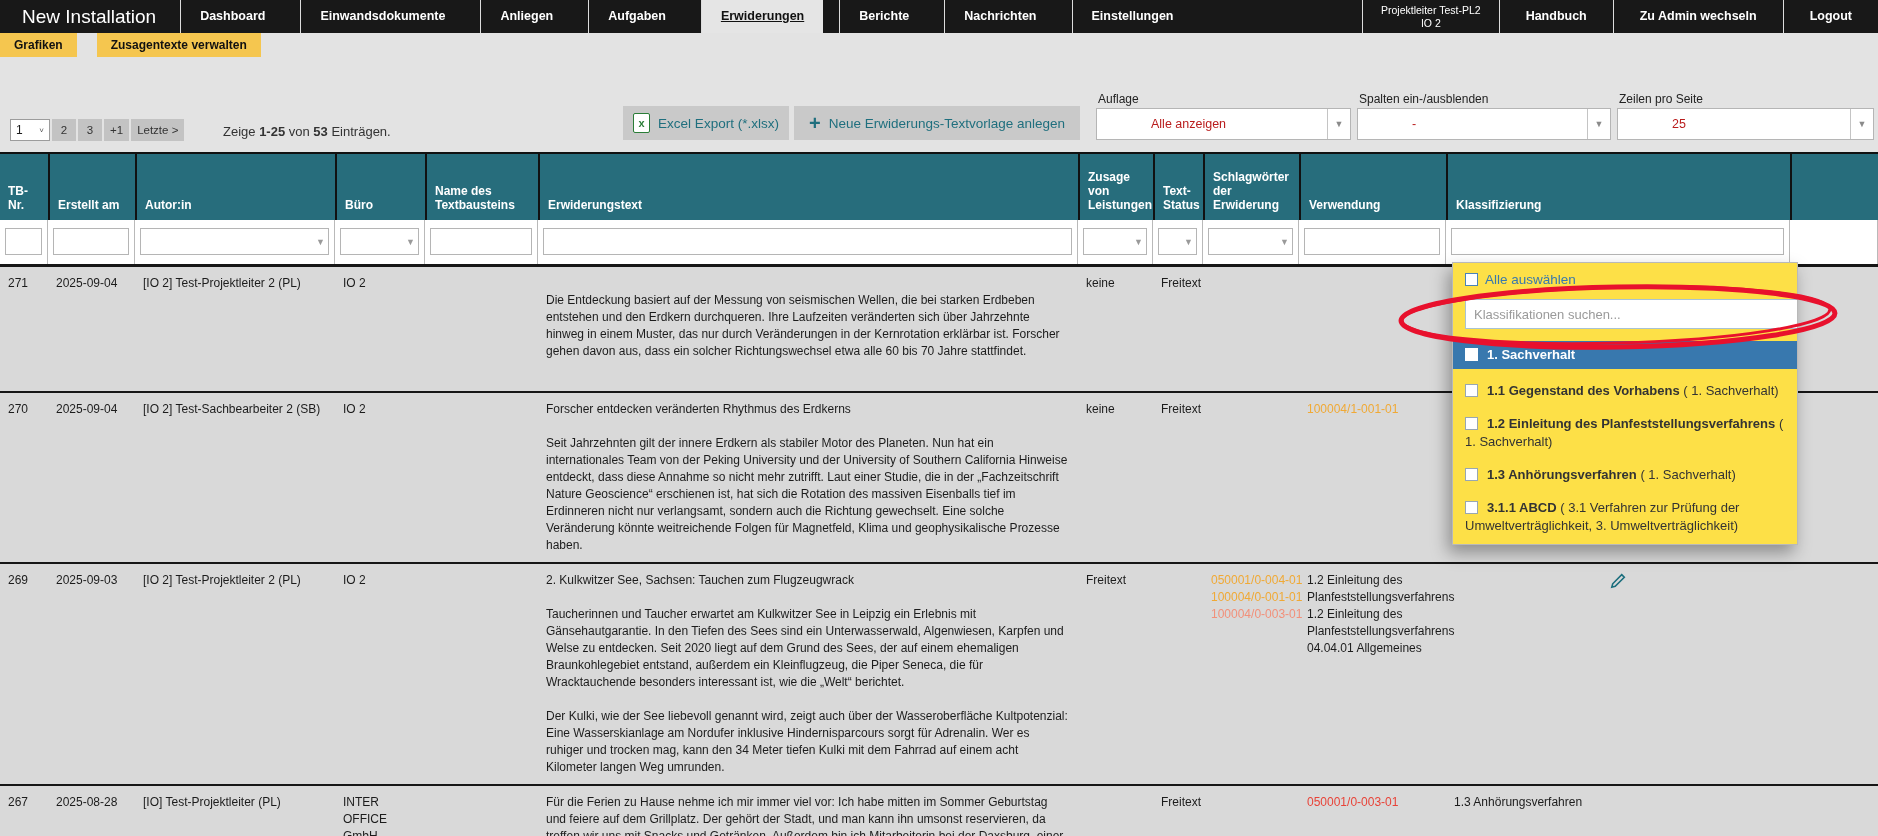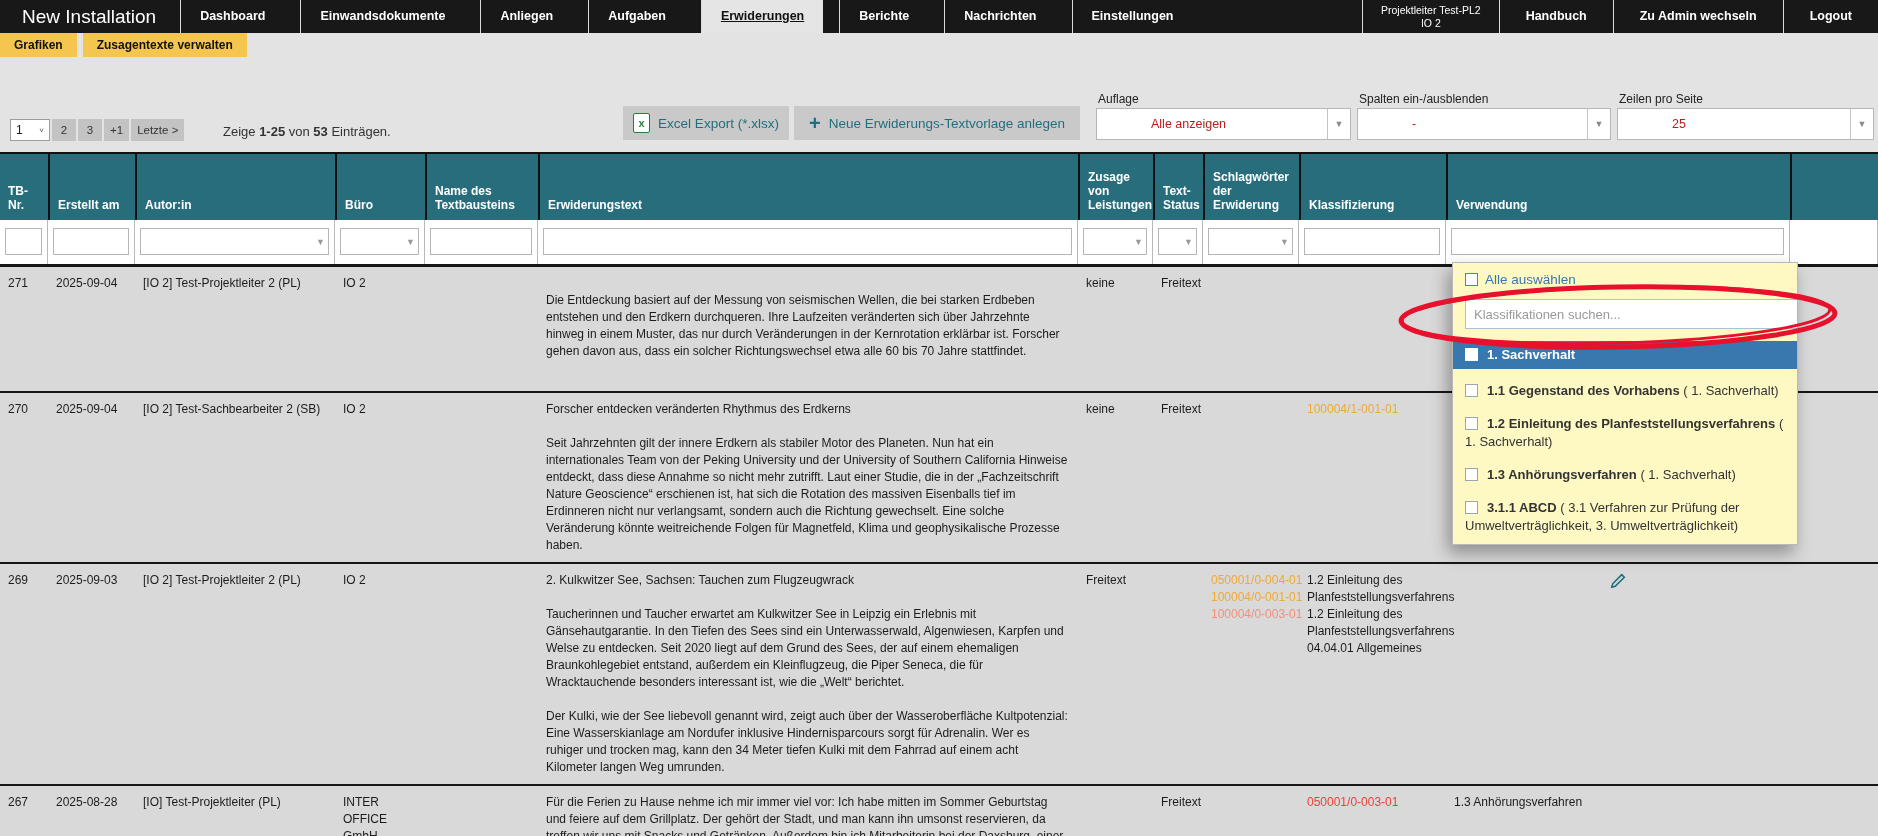--- a/index.html
+++ b/index.html
@@ -8,21 +8,21 @@
   
   .topnav{position:absolute;top:0;left:0;width:1878px;height:33px;background:#181818;display:flex;align-items:stretch;}
   .app-title{color:#fff;font-size:19px;line-height:33px;padding:0 24px 0 22px;white-space:nowrap;}
   .navtabs{display:flex;align-items:stretch;gap:16px;}
   .navtab{color:#fff;font-size:12.5px;font-weight:bold;line-height:33px;padding:0 19px;border-left:1px solid #dcdcdc;white-space:nowrap;cursor:pointer;}
   .navtab.active{background:#e5e5e5;color:#111;text-decoration:underline;}
   .nav-right{margin-left:auto;display:flex;align-items:stretch;}
   .user-info{color:#fff;font-size:10.5px;line-height:13px;text-align:center;padding:4px 18px 0 18px;border-left:1px solid #dcdcdc;}
   .nav-action{color:#fff;font-size:12.5px;font-weight:bold;line-height:33px;padding:0 26px;border-left:1px solid #dcdcdc;white-space:nowrap;cursor:pointer;}
   
-  .subtabs{position:absolute;top:33px;left:0;height:24px;display:flex;gap:6px;}
+  .subtabs{position:absolute;top:33px;left:0;height:24px;display:flex;gap:20px;}
   .subtab{background:#f5c64f;color:#111;font-size:12px;font-weight:bold;line-height:24px;padding:0 14px;white-space:nowrap;cursor:pointer;}
   
   .pagination{position:absolute;left:10px;top:119px;display:flex;gap:2px;align-items:center;}
   .page-current{width:40px;height:22px;background:#fff;border:1px solid #9c9c9c;font-size:12px;display:flex;align-items:center;justify-content:space-between;padding:0 5px;box-sizing:border-box;cursor:pointer;}
   .page-caret{font-size:8px;color:#555;}
   .page-btn{min-width:24px;height:22px;background:#c3c3c3;color:#333;font-size:11.5px;display:flex;align-items:center;justify-content:center;padding:0 6px;box-sizing:border-box;cursor:pointer;}
   .page-summary{position:absolute;left:223px;top:124px;font-size:13px;color:#333;}
   .page-summary b{font-weight:bold;}
   .tool-btn{position:absolute;top:106px;height:34px;background:#c9c9c9;color:#1f6f7e;font-size:13.5px;display:flex;align-items:center;justify-content:center;gap:8px;box-sizing:border-box;cursor:pointer;}
   #btnExcel{left:623px;width:166px;}
@@ -44,21 +44,21 @@
   .fcell{position:relative;border-right:1px solid #b9b9b9;box-sizing:border-box;height:44px;padding:8px 5px;}
   .fcell input{width:100%;height:27px;border:1px solid #b5b5b5;box-sizing:border-box;font-size:12px;padding:0 4px;font-family:inherit;}
   .fcell .f-arrow{position:absolute;right:9px;top:50%;transform:translateY(-50%);color:#9a9a9a;font-size:9px;pointer-events:none;}
   .trow{background:#d9d9d9;border-bottom:2px solid #161616;}
   .td{padding:8px;font-size:12px;line-height:17px;box-sizing:border-box;color:#1c1c1c;}
   .td .para{margin-top:17px;}
   .td .vline{white-space:nowrap;}
   .edit-cell{display:flex;justify-content:center;align-items:flex-start;padding-top:9px;}
   .pencil{cursor:pointer;}
   
-  .dropdown{position:absolute;left:1452px;top:262px;width:346px;height:283px;background:#fef9c3;border:1px solid #b9b9b9;box-shadow:-4px 8px 16px rgba(0,0,0,.35);z-index:5;overflow:hidden;box-sizing:border-box;}
+  .dropdown{position:absolute;left:1452px;top:262px;width:346px;height:283px;background:#fde047;border:1px solid #b9b9b9;box-shadow:-4px 8px 16px rgba(0,0,0,.35);z-index:5;overflow:hidden;box-sizing:border-box;}
   .dd-selectall{display:flex;align-items:center;gap:7px;padding:9px 12px 2px 12px;cursor:pointer;}
   .dd-selectall .cb{border-color:#4a83b8;}
   .dd-selectall-label{color:#3878ae;font-size:13.5px;}
   .cb{display:inline-block;width:13px;height:13px;background:#fff;border:1px solid #98a7b1;box-sizing:border-box;flex:none;}
   .dd-search{display:block;width:349px;height:30px;margin:10px 12px 12px 12px;border:1px solid #a9c3d2;box-sizing:border-box;font-size:13px;padding:0 8px;font-family:inherit;color:#333;}
   .dd-search::placeholder{color:#9a9a9a;}
   .dd-item{padding:5px 12px;font-size:13px;line-height:18px;color:#333;margin-bottom:5px;cursor:pointer;}
   .dd-item .cb{vertical-align:-2px;margin-right:9px;}
   .dd-item .lbl{font-weight:bold;}
   .dd-item.selected{background:#3878ae;color:#fff;margin-bottom:8px;}
@@ -150,22 +150,22 @@
     <div class="tr thead" id="theadRow" style="grid-template-columns: 48px 87px 200px 90px 113px 540px 75px 50px 96px 147px 344px 88px;">
         <div class="th">TB-Nr.</div>
         <div class="th">Erstellt am</div>
         <div class="th">Autor:in</div>
         <div class="th">Büro</div>
         <div class="th">Name des Textbausteins</div>
         <div class="th">Erwiderungstext</div>
         <div class="th">Zusage von Leistungen</div>
         <div class="th">Text-Status</div>
         <div class="th">Schlagwörter der Erwiderung</div>
+        <div class="th">Verwendung</div>
         <div class="th">Klassifizierung</div>
-        <div class="th">Verwendung</div>
         <div class="th"></div>
       </div>
     <div class="tr filterrow" id="filterRow" style="grid-template-columns: 48px 87px 200px 90px 113px 540px 75px 50px 96px 147px 344px 88px;">
         <div class="fcell"><input style=""></div>
         <div class="fcell"><input style=""></div>
         <div class="fcell"><input style=""><span class="f-arrow">▼</span></div>
         <div class="fcell"><input style=""><span class="f-arrow">▼</span></div>
         <div class="fcell"><input style=""></div>
         <div class="fcell"><input style=""></div>
         <div class="fcell"><input style=""><span class="f-arrow">▼</span></div>

